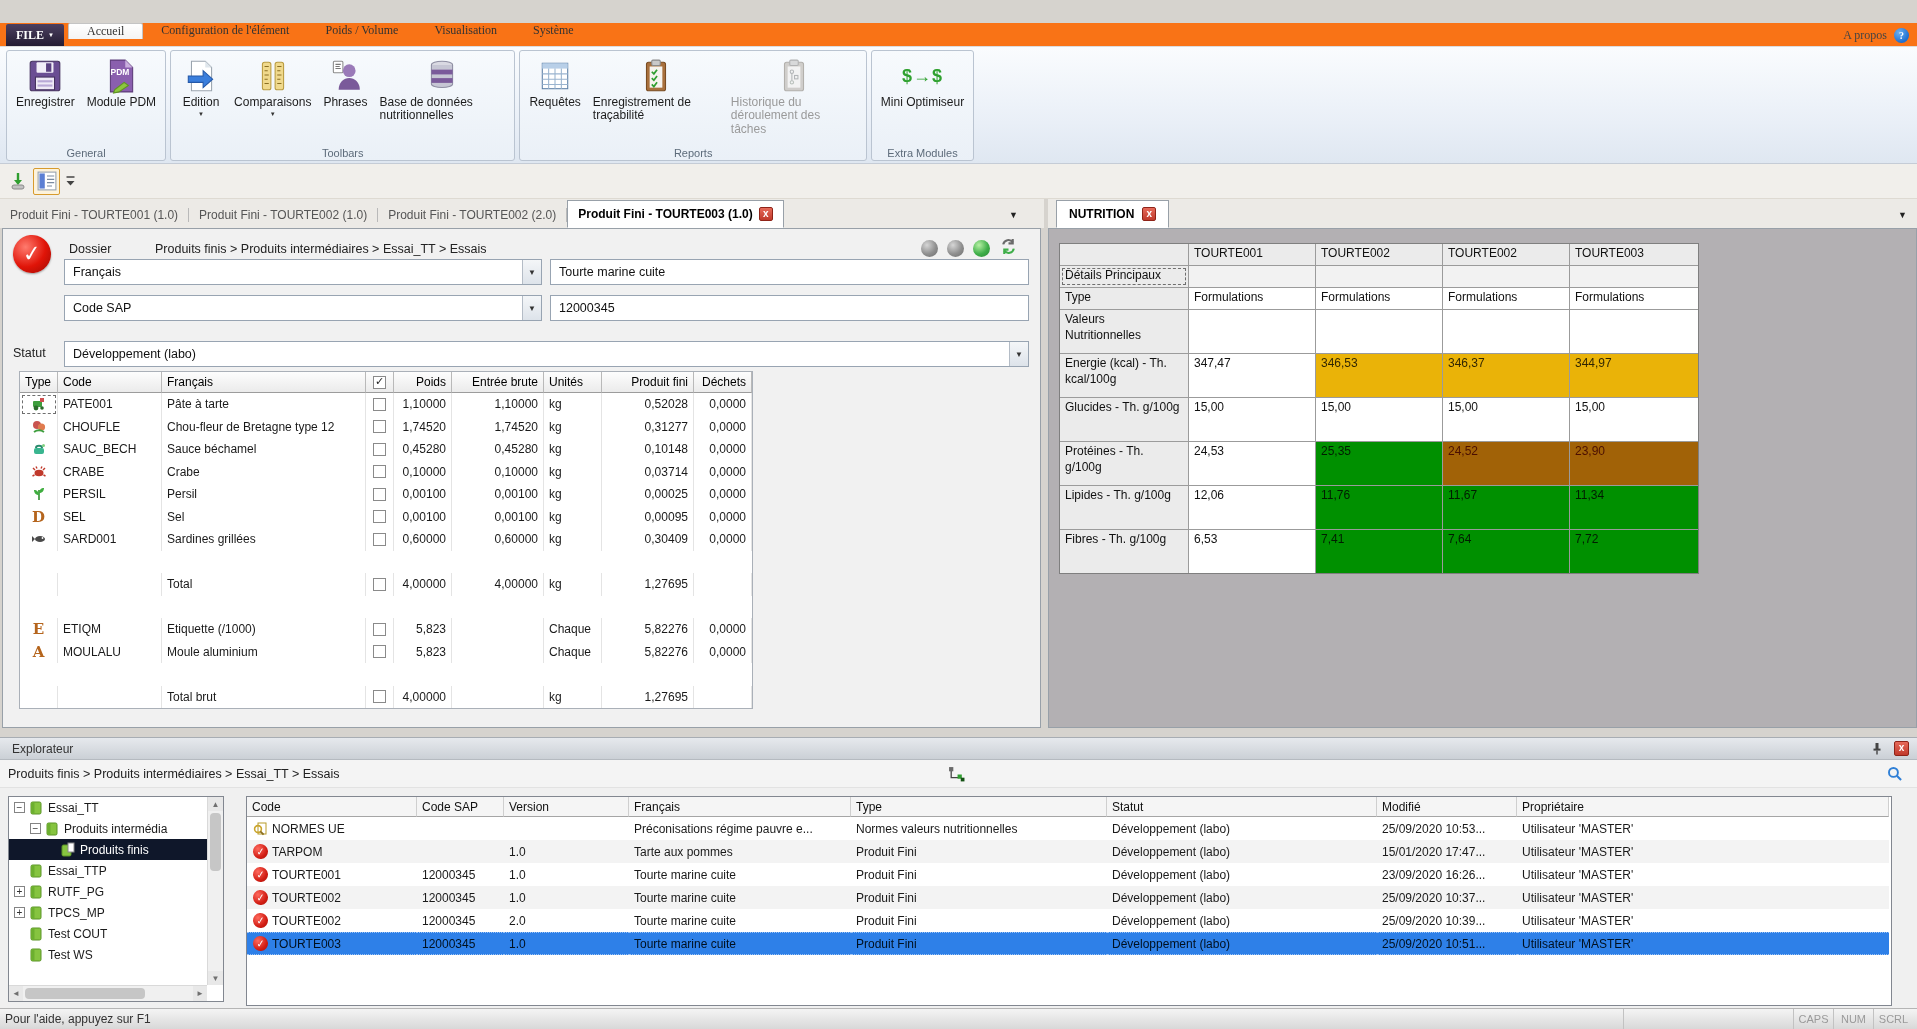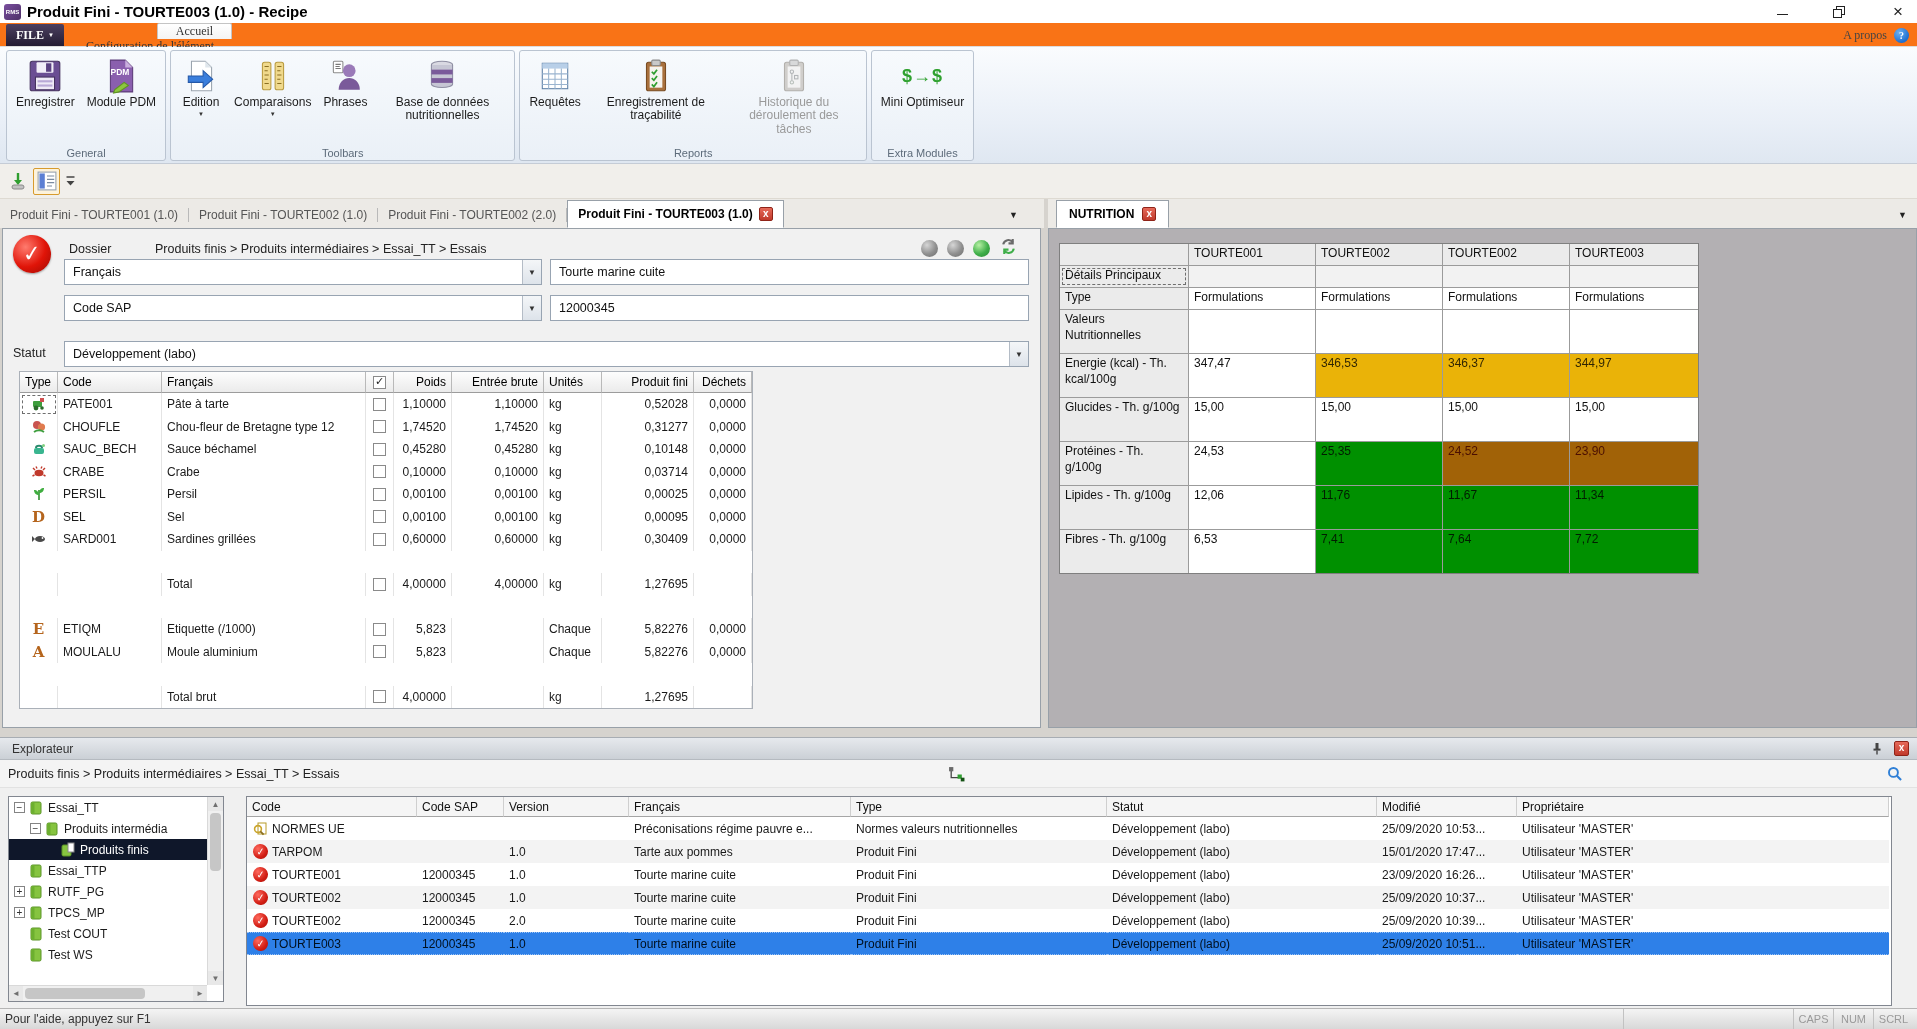--- a/index.html
+++ b/index.html
@@ -16,32 +16,32 @@
   .wb.min i { display:block; width:11px; border-bottom:1.6px solid #222; margin-top:6px; }
   .wb.res { position:relative; }
   .wb.res .r1 { position:absolute; left:5px; top:2px; width:9px; height:9px; border:1.4px solid #222; background:#fff; }
   .wb.res .r2 { position:absolute; left:2px; top:5px; width:9px; height:9px; border:1.4px solid #222; background:#fff; }
   .wb.cls { font-size:17px; line-height:16px; }
 
   
   .menubar { position:absolute; left:0; top:23px; width:100%; height:24px; background:#f97316; display:flex; align-items:stretch; border-bottom:1px solid #dcdcdc;font-family:Liberation Serif, serif; }
   .filebtn { margin:1px 4px 0 6px; width:58px; background:linear-gradient(#4c4060,#241c33); color:#fff; font-weight:bold; font-size:12px; display:flex; align-items:center; justify-content:center; gap:4px; border-radius:2px 2px 0 0; }
   .filebtn .fcaret { font-size:6px; }
-  .mtabs { display:flex; align-items:flex-end;flex-direction:column; }
+  .mtabs { display:flex; align-items:flex-start; }
   .mtab { padding:0 18px; display:flex; align-items:center; color:#333; font-size:12px; }
   .mtab.active { background:linear-gradient(#ffffff,#f4f4f4); border:1px solid #c4c4c4; border-bottom:none; border-radius:2px 2px 0 0; }
   .mright { position:absolute; right:8px; top:0; height:24px; display:flex; align-items:center; gap:7px; color:#444; }
   .helpic { width:15px; height:15px; border-radius:50%; background:radial-gradient(circle at 35% 30%,#6db1f2,#1f6fd0 70%); color:#fff; font-size:10px; font-weight:bold; display:flex; align-items:center; justify-content:center; }
 
   
   .ribbon { position:absolute; left:0; top:47px; width:100%; height:117px; background:linear-gradient(#fafcfe,#e9eff7 65%,#dfe7f1); border-bottom:1px solid #c5ccd6; display:flex; align-items:stretch; gap:4px; padding:3px 0 2px 6px; }
   .rgroup { position:relative; border:1px solid #bac4d1; border-radius:3px; background:linear-gradient(#f7fafd,#eaf0f7); padding:2px 3px 16px 3px; flex:0 0 auto; }
   .rglabel { position:absolute; left:0; right:0; bottom:1px; text-align:center; font-size:11px; color:#5d6b7a; }
   .rbtns { display:flex; align-items:stretch; height:96px; }
-  .rbtn { display:flex; flex-direction:column; align-items:center; padding:3px 6px 0 6px; min-width:54px; max-width:138px; text-align:center; font-size:12px; line-height:1.12; color:#1c1c1c; border-radius:2px; }
+  .rbtn { display:flex; flex-direction:column; align-items:center; padding:3px 6px 0 6px; min-width:54px; max-width:138px; font-size:12px; line-height:1.12; color:#1c1c1c; border-radius:2px; }
   .rbtn .ricon { height:40px; display:flex; align-items:center; justify-content:center; }
   .rbtn .ricon svg { width:36px; height:36px; }
   .rbtn .rcaret { font-size:6px; color:#333; margin-top:2px; }
   .rbtn.disabled { color:#9a9a9a; }
   .rbtn.disabled .ricon { opacity:.75; filter:grayscale(.6); }
   .mo-ic { font-size:18px; font-weight:bold; color:#2fa12f; letter-spacing:1px; }
 
   
   .qat { position:absolute; left:0; top:164px; width:100%; height:35px; background:#f1efeb; border-bottom:1px solid #dedad2; display:flex; align-items:center; gap:5px; padding-left:8px; }
   .qicon { display:inline-flex; align-items:center; justify-content:center; }
@@ -141,34 +141,20 @@
   .sright { position:absolute; right:4px; top:0; height:100%; display:flex; align-items:stretch; }
   .sseg { border-left:1px solid #c2c2c2; height:100%; }
   .sseg.pad { width:170px; }
   .sind { width:40px; display:flex; align-items:center; justify-content:center; color:#9a9a9a; font-size:11px; border-left:1px solid #c2c2c2; }
 </style>
 </head>
 <body>
 
 <div class="app">
 
-  <div class="titlebar">
-    <span class="appicon">RMS</span>
-    <span class="title">Produit Fini - TOURTE003 (1.0) - Recipe</span>
-    <div class="winbtns">
-      <span class="wb min">
-          <i></i>
-        </span>
-      <span class="wb res">
-          <i class="r1"></i>
-          <i class="r2"></i>
-        </span>
-      <span class="wb cls">×</span>
-    </div>
-  </div>
 
   <div class="menubar">
     <div class="filebtn">
       <span>FILE</span>
       <span class="fcaret">▼</span>
     </div>
     <div class="mtabs" id="menuTabs">
         <div class="mtab active">Accueil</div>
         <div class="mtab">Configuration de l'élément</div>
         <div class="mtab">Poids / Volume</div>

